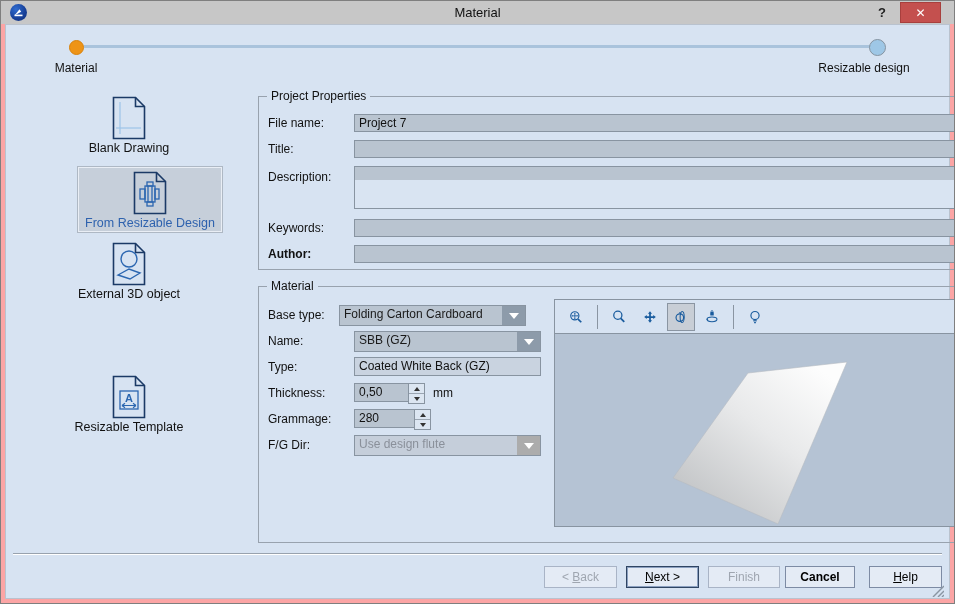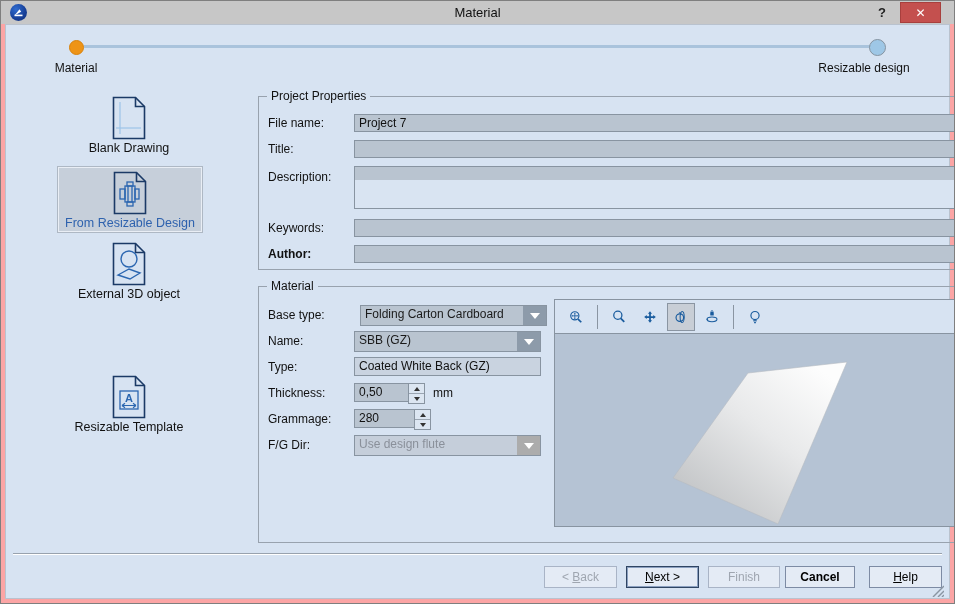--- a/index.html
+++ b/index.html
@@ -27,21 +27,21 @@
   .dot-current{left:68px;top:39px;width:13px;height:13px;background:#EE9417;border:1px solid #d8820b;}
   .dot-next{left:868px;top:38px;width:15px;height:15px;background:#9EC7E6;border:1px solid #8593a0;}
   .step-track{position:absolute;left:83px;top:44px;width:786px;height:3px;background:#A9C3DC;}
   .step-label{position:absolute;top:60px;font-size:12px;color:#111;}
   .step-label.l{left:40px;width:70px;text-align:center;}
   .step-label.r{left:803px;width:120px;text-align:center;}
   
   .nav-item{position:absolute;left:57px;width:142px;display:flex;flex-direction:column;
     align-items:center;padding-top:3px;cursor:default;}
   .nav-item .lbl{margin-top:1px;font-size:12.5px;color:#111;white-space:nowrap;}
-  .nav-item.selected{background:#C6CFDA;border:1px solid #e9eef5;box-shadow:0 0 0 1px #aeb8c4;}
+  .nav-item.selected{background:#C6CFDA;border:1px solid #e9eef5;box-shadow:0 0 0 1px #aeb8c4;margin-left:20px;}
   .nav-item.selected .lbl{color:#2E62AE;}
   
   .groupbox{position:absolute;border:1px solid #98a2ae;margin-left:44px;}
   .legend{position:absolute;top:-8px;left:8px;background:#D7E3F2;padding:0 4px;font-size:12px;color:#111;white-space:nowrap;}
   .flabel{position:absolute;left:9px;font-size:12px;color:#111;white-space:nowrap;}
   .field{position:absolute;background:#B9C4D0;border:1px solid #8894a1;font-size:12px;
     color:#111;padding:0 0 0 4px;line-height:16px;overflow:hidden;white-space:nowrap;}
   .field.light{background:#C9D3E0;}
   .multiline{background:#D9E4F2;}
   .multiline .selrow{position:absolute;left:0;top:0;right:0;height:13px;background:#B9C4D0;}
@@ -171,21 +171,21 @@
     <div class="field" style="left:95px;top:122px;width:614px;height:16px;"></div>
 
     <span class="flabel" style="top:150px;font-weight:bold;">Author:</span>
     <div class="field" style="left:95px;top:148px;width:614px;height:16px;"></div>
   </div>
 
   <div class="groupbox" style="left:213px;top:285px;width:726px;height:255px;">
     <span class="legend">Material</span>
 
     <span class="flabel" style="top:21px;">Base type:</span>
-    <div class="combo" style="left:101px;top:18px;width:185px;height:19px;">
+    <div class="combo" style="left:80px;top:18px;width:185px;height:19px;">
       <span class="ctext">Folding Carton Cardboard</span>
       <span class="carrow">
           <i class="tri"></i>
         </span>
     </div>
 
     <span class="flabel" style="top:47px;">Name:</span>
     <div class="combo" style="left:95px;top:44px;width:185px;height:19px;">
       <span class="ctext">SBB (GZ)</span>
       <span class="carrow">

